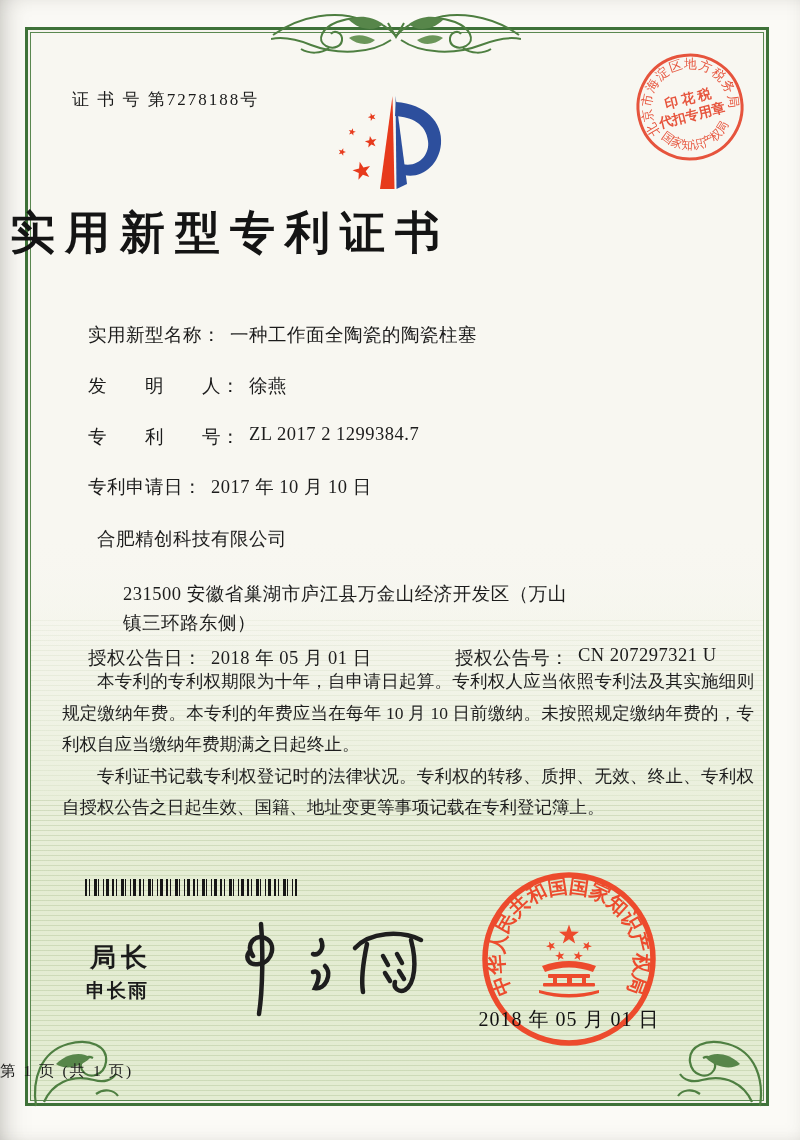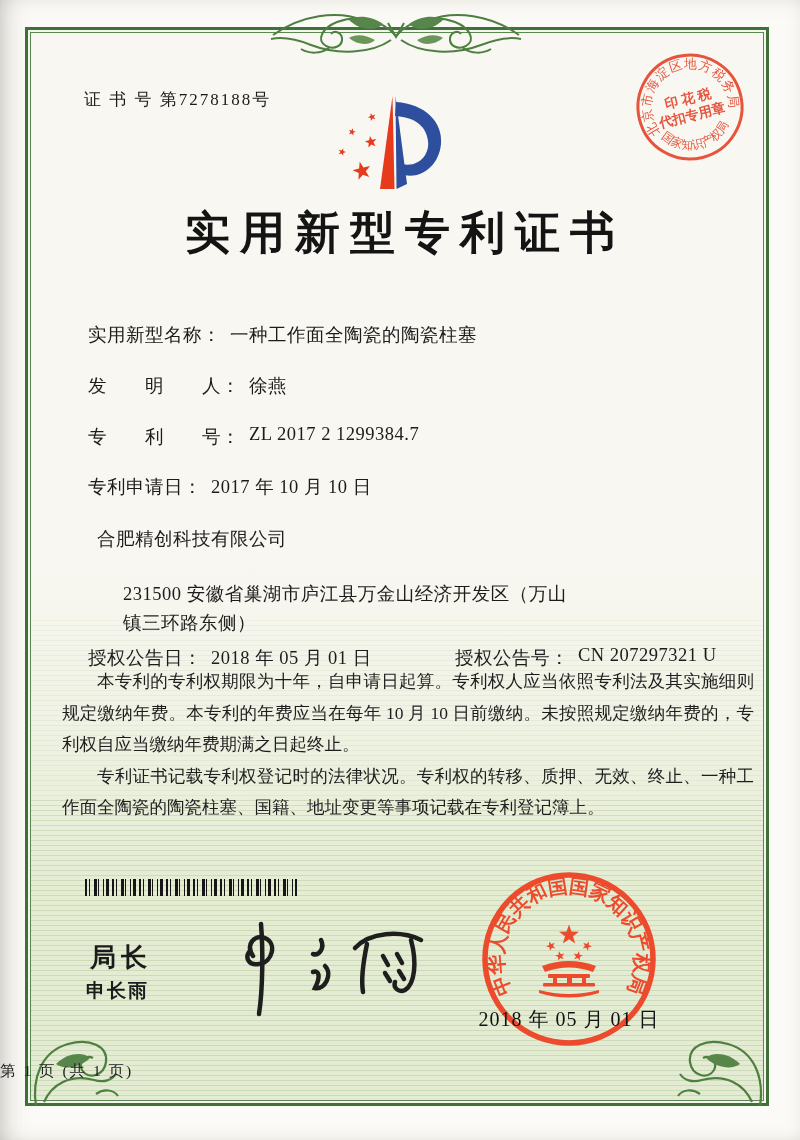--- a/index.html
+++ b/index.html
@@ -25,25 +25,25 @@
   .bg-fade { position:absolute; left:31px; right:37px; top:540px; height:110px; z-index:0;
     background:linear-gradient(180deg, #f8f7f1, rgba(248,247,241,0)); }
 
   
   .frame { position:absolute; left:30px; right:36px; top:32px; bottom:39px; z-index:1;
     border:1px solid #5a8850;
     box-shadow: 0 0 0 2px #f6f4ee, 0 0 0 5px #3f7239; }
 
   .ornament { position:absolute; z-index:2; }
 
-  .cert-no { position:absolute; left:72px; top:88px; font-size:17px; letter-spacing:2px; z-index:5;margin-left:12px; }
+  .cert-no { position:absolute; left:72px; top:88px; font-size:17px; letter-spacing:2px; z-index:5; }
 
   .logo { position:absolute; left:333px; top:92px; width:160px; height:118px; z-index:5; }
 
-  .title { position:absolute; left:0; right:0; top:203px; text-align:center;
+  .title { position:absolute; left:0; right:0; top:203px; text-align:left;
     font-size:45px; font-weight:bold; letter-spacing:10px; padding-left:10px; color:#141414; z-index:5; }
 
   .f-row { position:absolute; left:88px; display:flex; font-size:18.5px; white-space:nowrap; z-index:5; color:#1c1c1c; }
   .f-label { letter-spacing:.5px; }
   .f-value { margin-left:9px; letter-spacing:.5px; }
   .f-value--wrap { white-space:normal; width:462px; line-height:29px;margin-left:35px; }
 
   .body-text { position:absolute; left:62px; width:692px; top:666px; z-index:5;
     font-size:17.5px; line-height:31.5px; text-align:justify; color:#1e1e1e; }
   .body-text p { text-indent:2em; }
@@ -180,21 +180,21 @@
   <span class="f-label">授权公告日：</span>
   <span class="f-value">2018 年 05 月 01 日</span>
 </div>
 <div class="f-row" style="top:645px; left:455px">
   <span class="f-label">授权公告号：</span>
   <span class="f-value">CN 207297321 U</span>
 </div>
 
 <div class="body-text">
   <p>本专利的专利权期限为十年，自申请日起算。专利权人应当依照专利法及其实施细则规定缴纳年费。本专利的年费应当在每年 10 月 10 日前缴纳。未按照规定缴纳年费的，专利权自应当缴纳年费期满之日起终止。</p>
-  <p>专利证书记载专利权登记时的法律状况。专利权的转移、质押、无效、终止、一种工作面全陶瓷的陶瓷柱塞、国籍、地址变更等事项记载在专利登记簿上。</p>
+  <p>专利证书记载专利权登记时的法律状况。专利权的转移、质押、无效、终止、专利权自授权公告之日起生效、国籍、地址变更等事项记载在专利登记簿上。</p>
 </div>
 
 <div class="barcode"></div>
 
 <div class="director-label">局长</div>
 <div class="director-name">申长雨</div>
 <svg class="sig" viewBox="0 0 210 100">
   <g stroke="#1e1e1e" stroke-width="4.5" fill="none" stroke-linecap="round">
     <path d="M28,38 C20,26 30,16 40,20 C52,25 48,44 34,46 C24,48 20,40 24,34"></path>
     <path d="M36,6 C38,30 38,70 34,96"></path>

